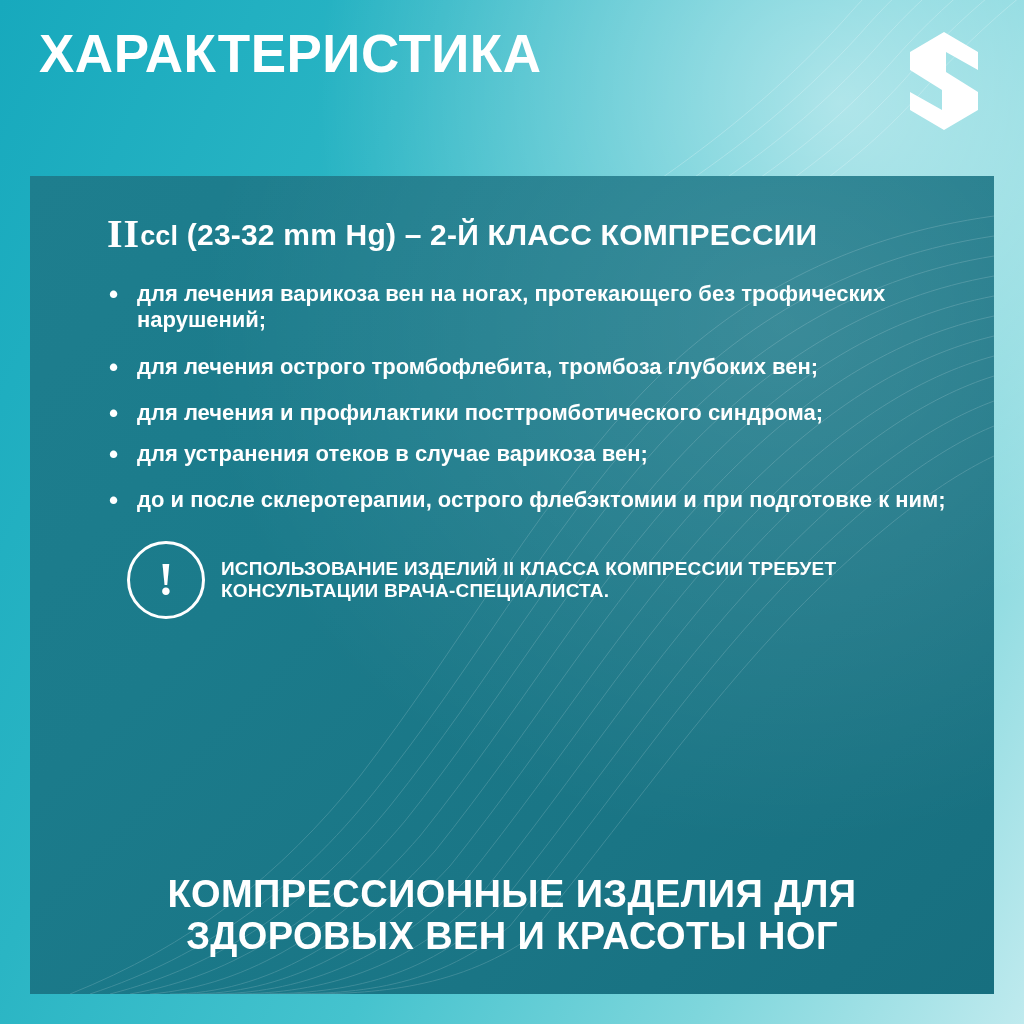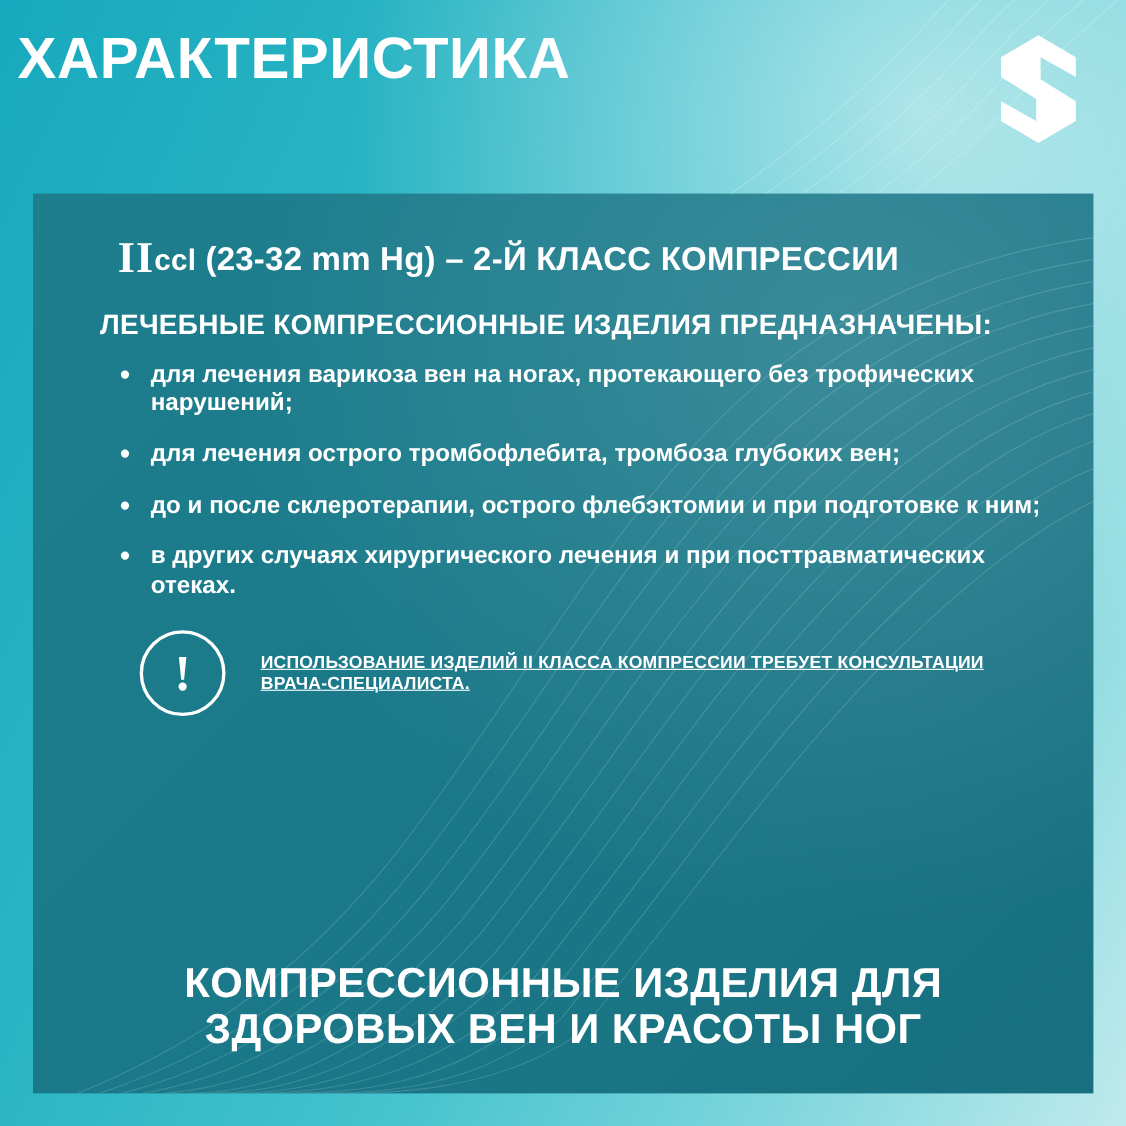--- a/index.html
+++ b/index.html
@@ -31,21 +31,21 @@
     top: -120px;
     right: -80px;
     width: 620px;
     height: 430px;
     opacity: 0.5;
     pointer-events: none;
   }
 
   .header {
     position: relative;
-    padding: 26px 34px 0 16px;
+    padding: 26px 34px 0 39px;
     height: 208px;
     box-sizing: border-box;
   }
 
   .title {
     color: #ffffff;
     font-weight: bold;
     font-size: 53px;
     line-height: 1.06;
     letter-spacing: 0.5px;
@@ -162,27 +162,26 @@
     display: flex;
     align-items: center;
     justify-content: center;
     font-size: 46px;
     font-weight: bold;
     line-height: 1;
     color: #ffffff;
     font-family: "Liberation Serif", serif;
   }
   .warning-text {
-    margin-left: 32px;
-    font-size: 16px;
+    margin-left: 16px;
+    font-size: 19px;
     font-weight: bold;
     line-height: 1.2;
     text-transform: uppercase;
     letter-spacing: 0.2px;
-    text-decoration: underline;
   }
 
   .tagline {
     position: absolute;
     left: 0;
     right: 0;
     bottom: 36px;
     text-align: center;
     color: #ffffff;
     font-size: 38px;
@@ -238,27 +237,27 @@
         <path d="M964,280 C930,296 865,334 765,436 C665,540 595,645 495,765 C415,818 325,818 260,818"></path>
       </g>
     </svg>
 
     <div class="panel-inner">
 
       <div class="ccl-line">
         <span class="roman">II</span><span class="ccl">ccl</span> <span class="rest">(23-32 mm Hg) – 2-Й КЛАСС КОМПРЕССИИ</span>
       </div>
 
-      <p class="intro">ЛЕЧЕБНЫЕ КОМПРЕССИОННЫЕ ИЗДЕЛИЯ ПРЕДНАЗНАЧЕНЫ:</p>
 
       <ul class="bullets">
         <li>для лечения варикоза вен на ногах, протекающего без трофических нарушений;</li>
         <li>для лечения острого тромбофлебита, тромбоза глубоких вен;</li>
+        <li class="tight">для лечения и профилактики посттромботического синдрома;</li>
+        <li>для устранения отеков в случае варикоза вен;</li>
         <li>до и после склеротерапии, острого флебэктомии и при подготовке к ним;</li>
-        <li>в других случаях хирургического лечения и при посттравматических отеках.</li>
       </ul>
 
       <div class="warning">
         <div class="warning-mark">!</div>
         <div class="warning-text">ИСПОЛЬЗОВАНИЕ ИЗДЕЛИЙ II КЛАССА КОМПРЕССИИ ТРЕБУЕТ КОНСУЛЬТАЦИИ ВРАЧА-СПЕЦИАЛИСТА.</div>
       </div>
 
     </div>
 
     <div class="tagline">

